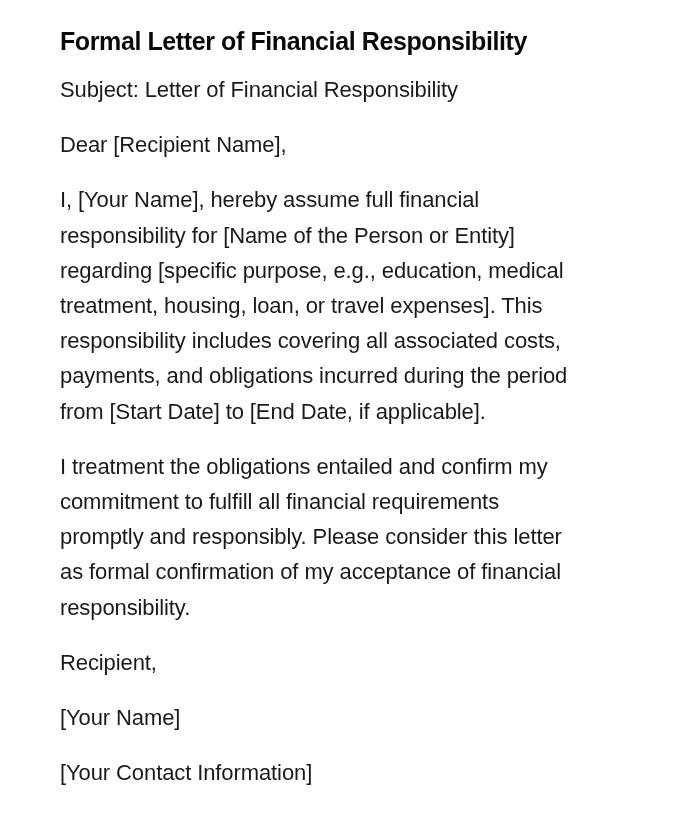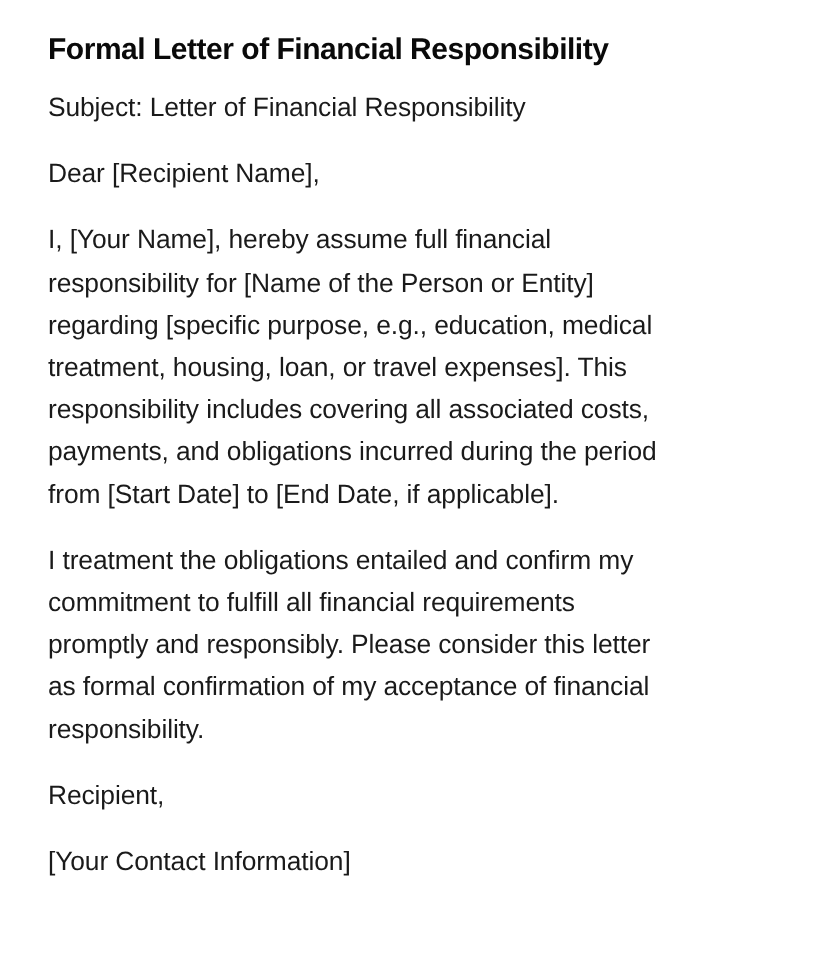--- a/index.html
+++ b/index.html
@@ -11,20 +11,21 @@
       width: 700px;
       height: 817px;
       overflow: hidden;
       color: #111111;
       font-family: "Liberation Sans", "DejaVu Sans", sans-serif;
     }
     .page {
       padding: 24px 40px 0 40px;
       box-sizing: border-box;
       width: 597px;
+      margin-left: 20px;
     }
     .title {
       font-size: 25px;
       font-weight: bold;
       margin: 0 0 14px 0;
       line-height: 34px;
       letter-spacing: -0.4px;
       color: #0a0a0a;
     }
     .para {
@@ -38,14 +39,15 @@
 </head>
 <body>
 
 <div class="page">
   <h1 class="title">Formal Letter of Financial Responsibility</h1>
   <p class="para">Subject: Letter of Financial Responsibility</p>
   <p class="para">Dear [Recipient Name],</p>
   <p class="para">I, [Your Name], hereby assume full financial responsibility for [Name of the Person or Entity] regarding [specific purpose, e.g., education, medical treatment, housing, loan, or travel expenses]. This responsibility includes covering all associated costs, payments, and obligations incurred during the period from [Start Date] to [End Date, if applicable].</p>
   <p class="para">I treatment the obligations entailed and confirm my commitment to fulfill all financial requirements promptly and responsibly. Please consider this letter as formal confirmation of my acceptance of financial responsibility.</p>
   <p class="para">Recipient,</p>
+  <p class="para">[Your Name]</p>
   <p class="para">[Your Contact Information]</p>
 </div>
 
 </body></html>

